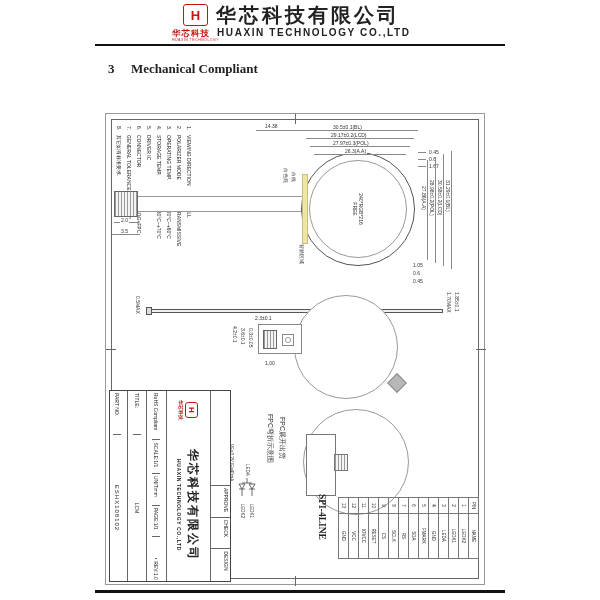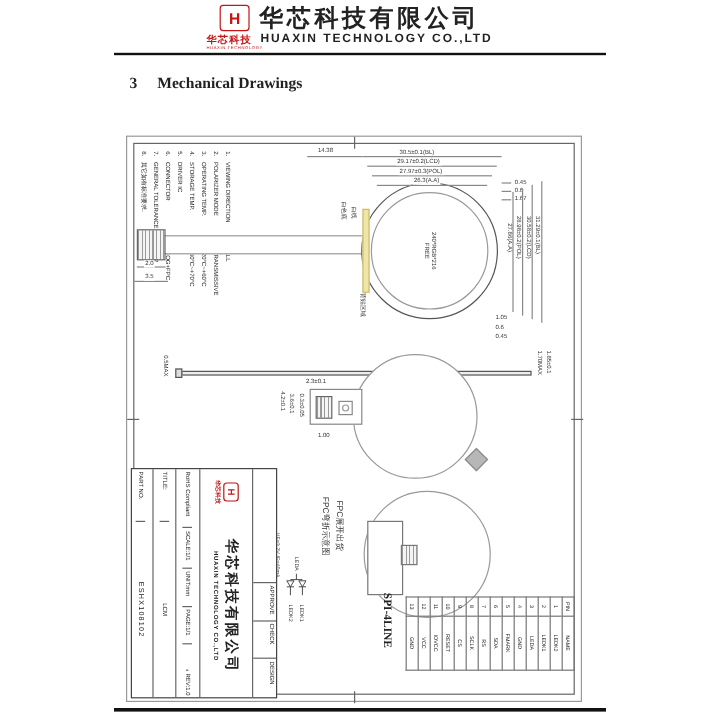--- a/index.html
+++ b/index.html
@@ -54,21 +54,21 @@
   <div class="abs red" style="left:172px;top:28px;font-size:8.5px;font-weight:bold;letter-spacing:1px;">华芯科技</div>
   <div class="abs red" style="left:172px;top:38px;font-size:3.5px;letter-spacing:0.5px;">HUAXIN TECHNOLOGY</div>
   <div class="abs cjk-big" style="left:216px;top:2px;font-size:20px;">华芯科技有限公司</div>
   <div class="abs" style="left:217px;top:27px;font-size:10px;font-weight:bold;letter-spacing:1.6px;">HUAXIN TECHNOLOGY CO.,LTD</div>
 </div>
 <div class="hdr-rule" style="left:95px;top:44px;width:410px;height:2px;"></div>
 
 <div class="abs serif" style="left:108px;top:61px;font-size:13px;font-weight:bold;">
   <span>3</span>
   <span style="display:inline-block;width:10px;"></span>
-  <span>Mechanical Drawings</span>
+  <span>Mechanical Compliant</span>
 </div>
 
 <div class="sheet">
   <div class="frame"></div>
 
   <div class="tick" style="left:189px;top:0;width:1px;height:10px;"></div>
   <div class="tick" style="left:189px;top:462px;width:1px;height:10px;"></div>
   <div class="tick" style="left:0;top:235px;width:10px;height:1px;"></div>
   <div class="tick" style="left:370px;top:235px;width:10px;height:1px;"></div>
 

